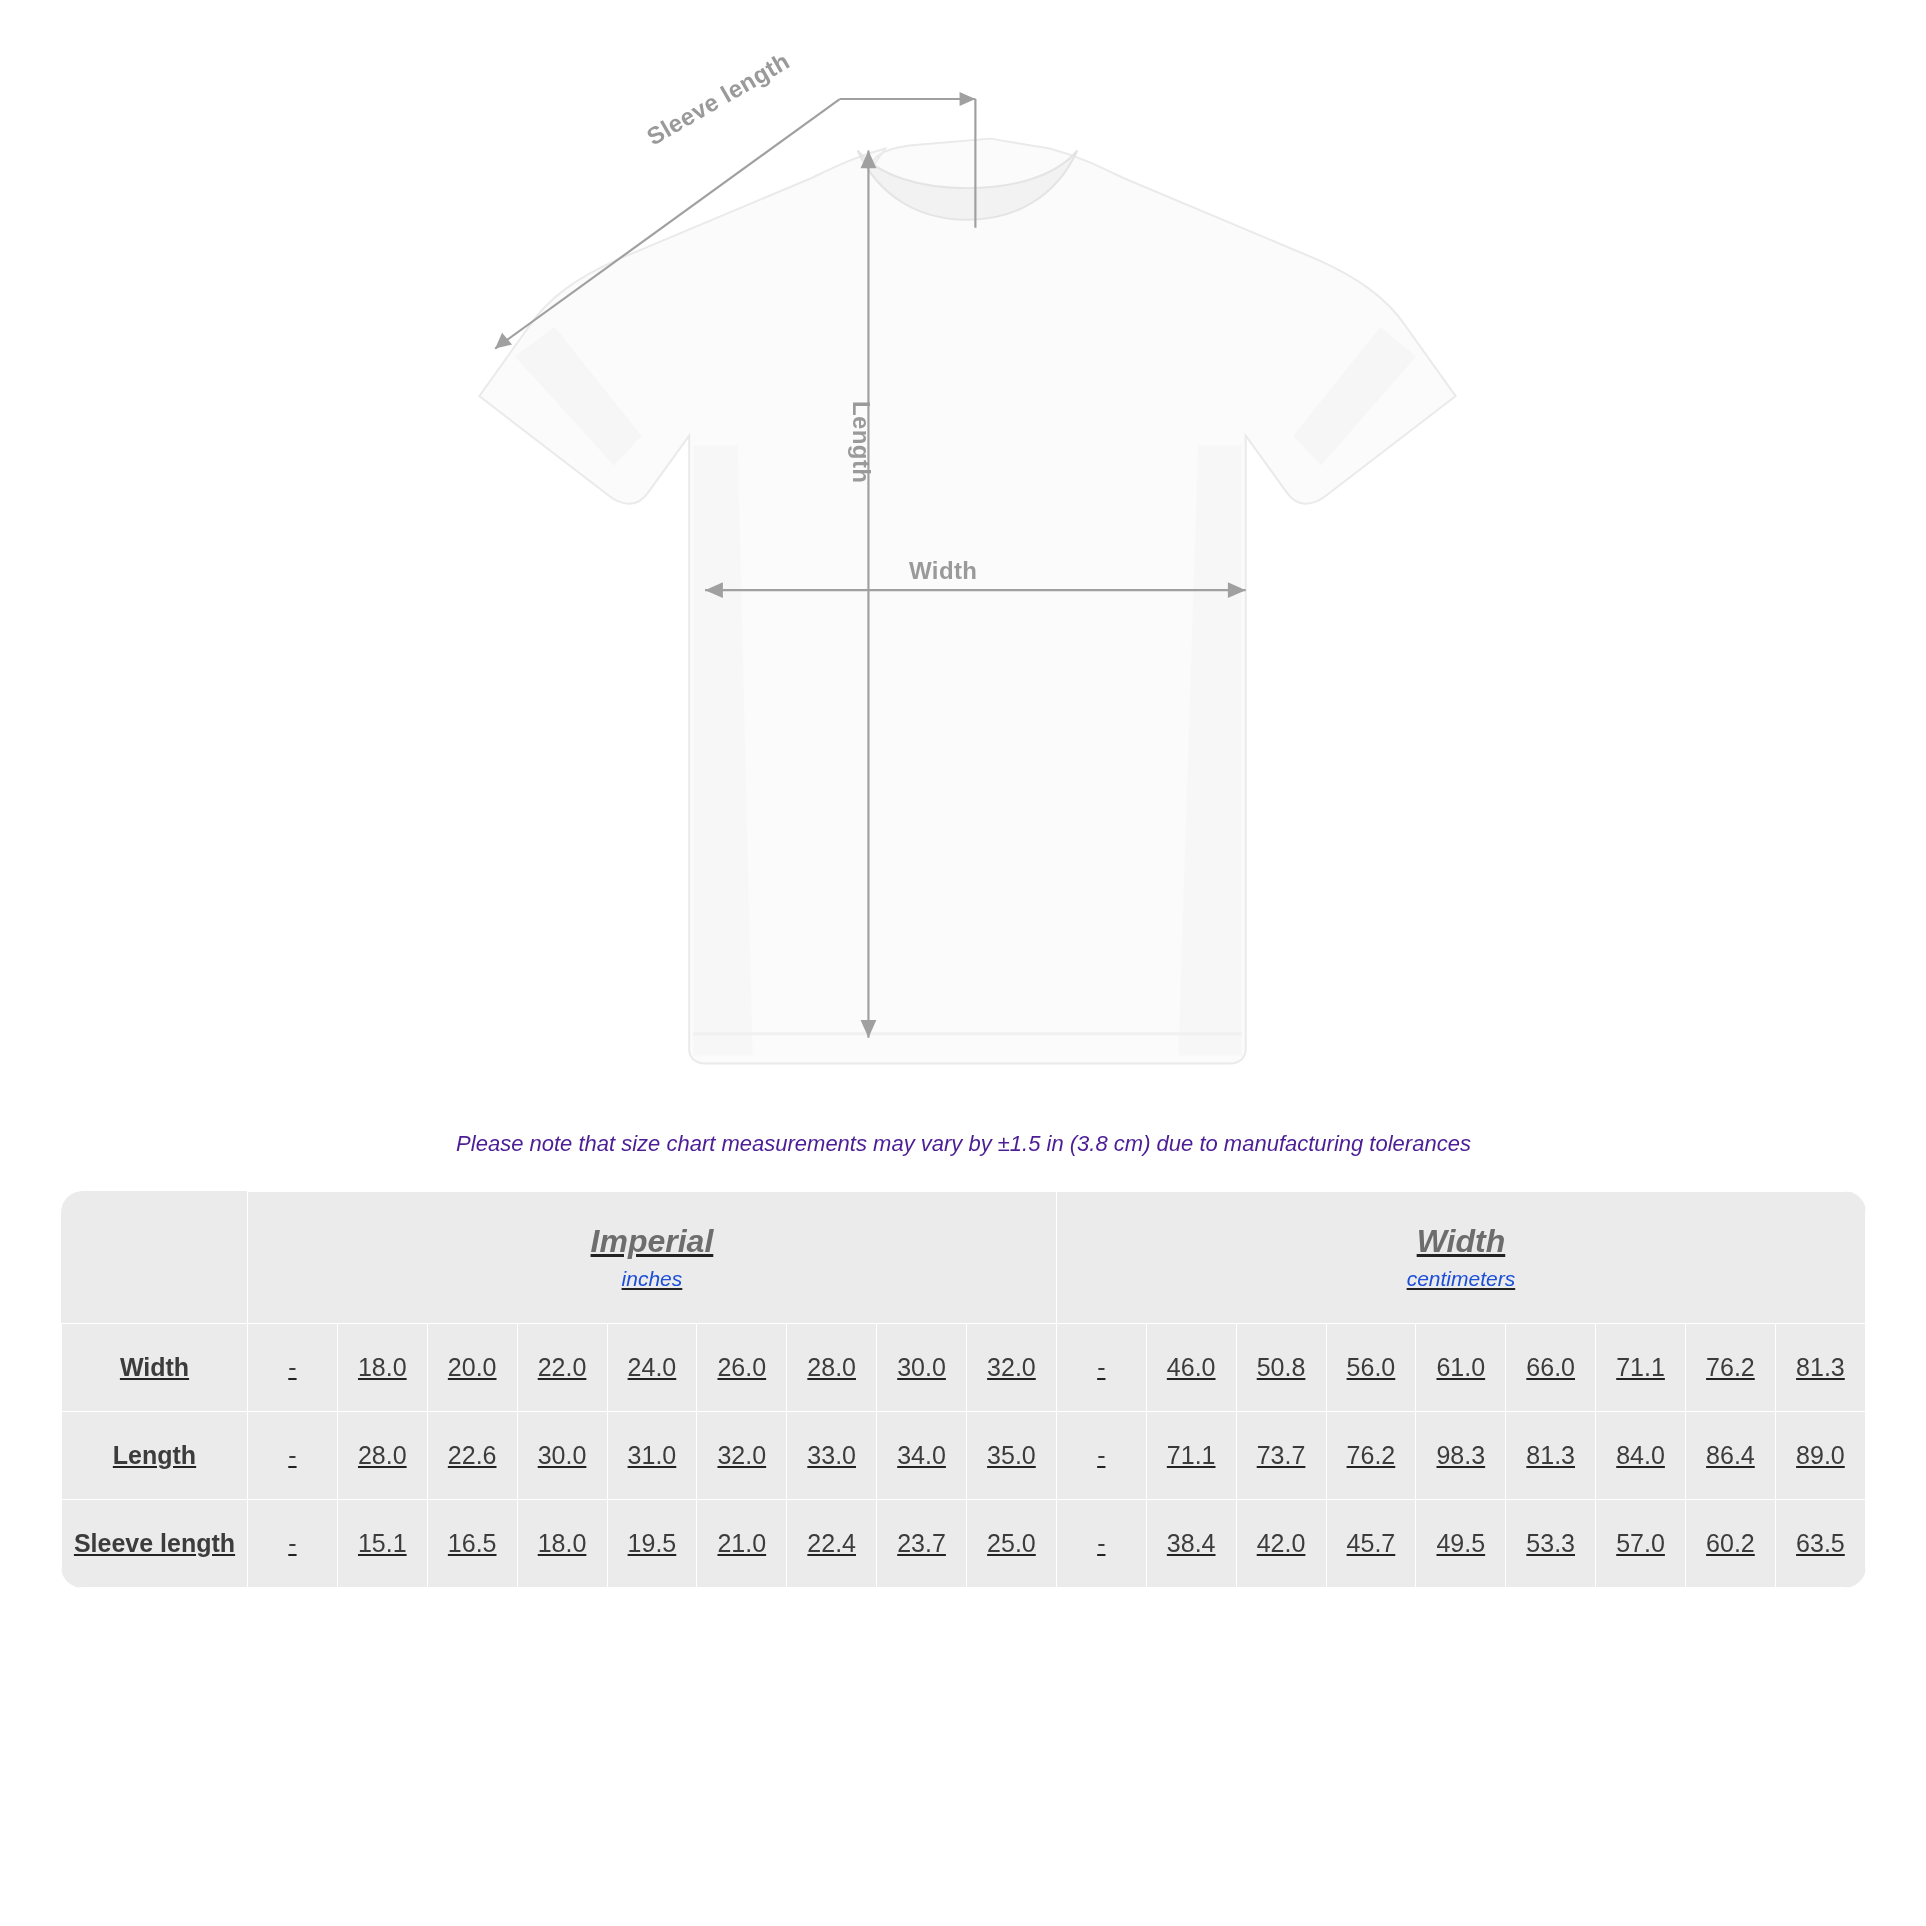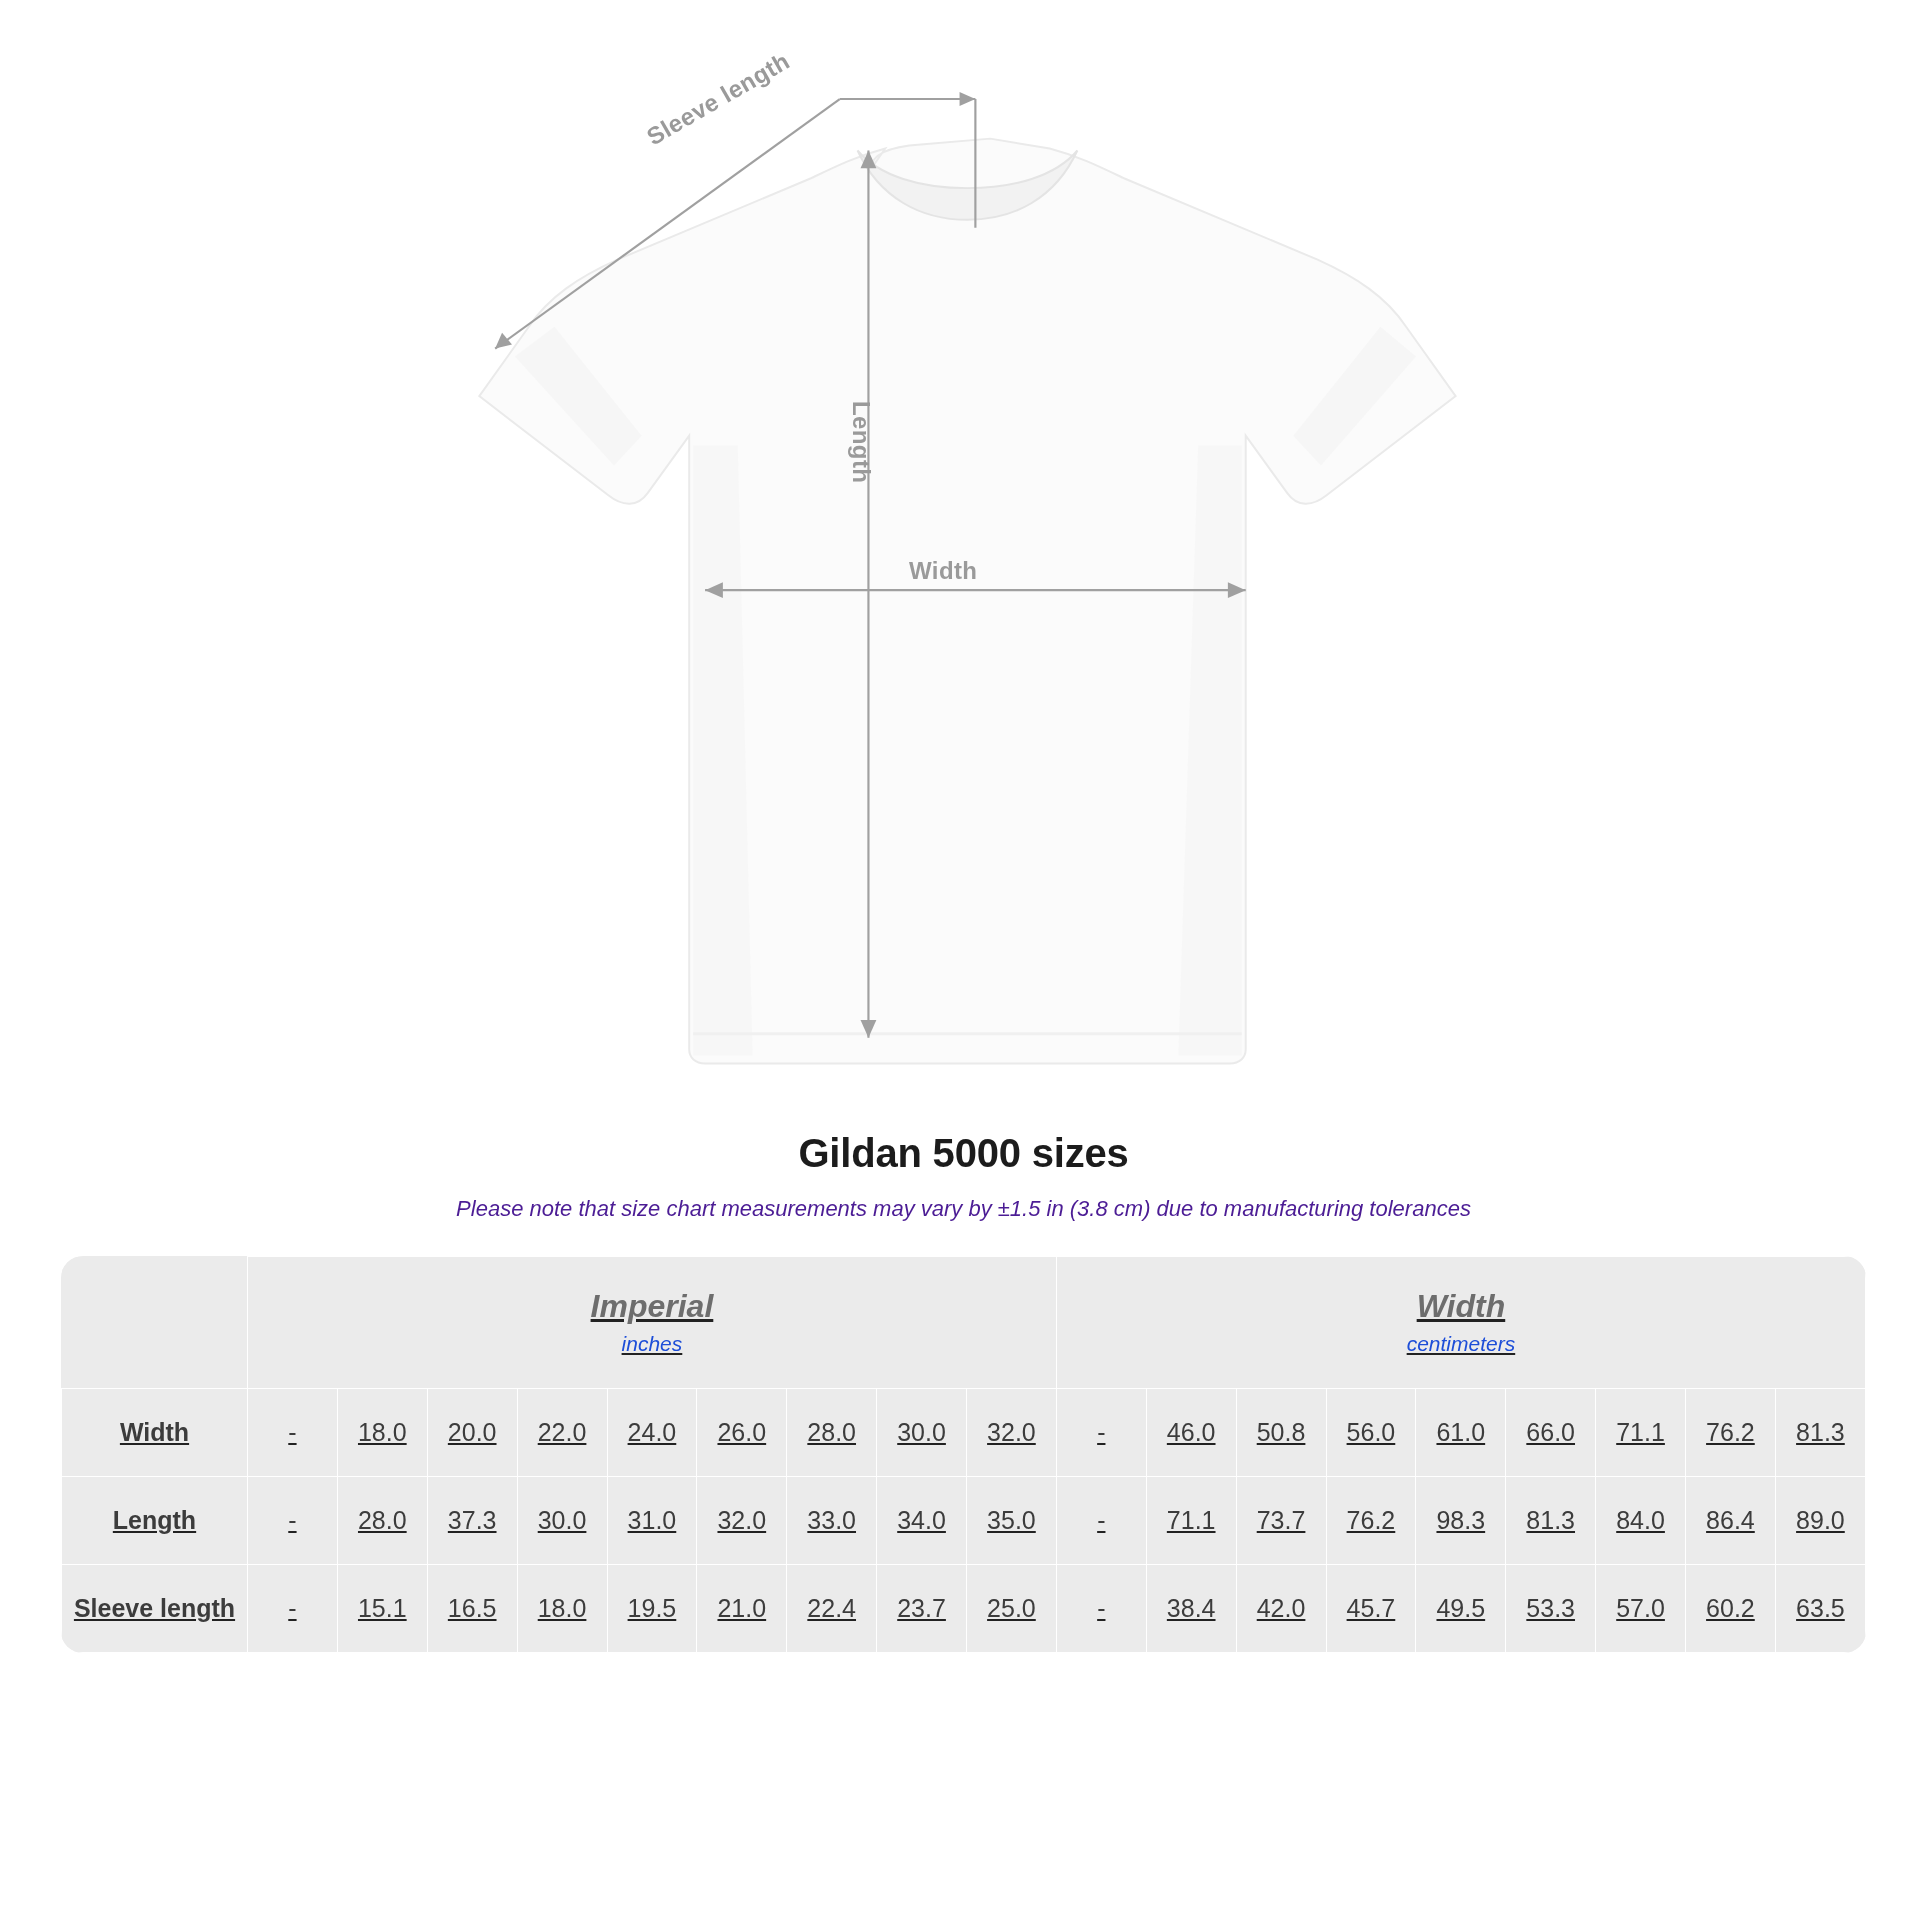--- a/index.html
+++ b/index.html
@@ -196,21 +196,20 @@
         <path d="M1258 596 l -18 -8 l 0 16 z" fill="#a0a0a0" stroke="none"></path>
       </g>
     </svg>
 
     <div class="dim-label sleeve">Sleeve length</div>
     <div class="dim-label length">Length</div>
     <div class="dim-label width">Width</div>
   </div>
 
   <div class="title-block">
-    <h1 class="chart-title">Gildan 5000 sizes</h1>
     <div class="chart-subtitle">Please note that size chart measurements may vary by ±1.5 in (3.8 cm) due to manufacturing tolerances</div>
   </div>
 
   <div class="table-wrap">
     <table class="size-table">
       <colgroup>
         <col style="width:186px">
         <col span="18" style="width:auto">
       </colgroup>
       <tbody>
@@ -246,21 +245,21 @@
           <td class="val-cell">66.0</td>
           <td class="val-cell">71.1</td>
           <td class="val-cell">76.2</td>
           <td class="val-cell">81.3</td>
         </tr>
 
         <tr>
           <td class="row-label">Length</td>
           <td class="val-cell">-</td>
           <td class="val-cell">28.0</td>
-          <td class="val-cell">37.3</td>
+          <td class="val-cell">22.6</td>
           <td class="val-cell">30.0</td>
           <td class="val-cell">31.0</td>
           <td class="val-cell">32.0</td>
           <td class="val-cell">33.0</td>
           <td class="val-cell">34.0</td>
           <td class="val-cell">35.0</td>
           <td class="val-cell">-</td>
           <td class="val-cell">71.1</td>
           <td class="val-cell">73.7</td>
           <td class="val-cell">76.2</td>

